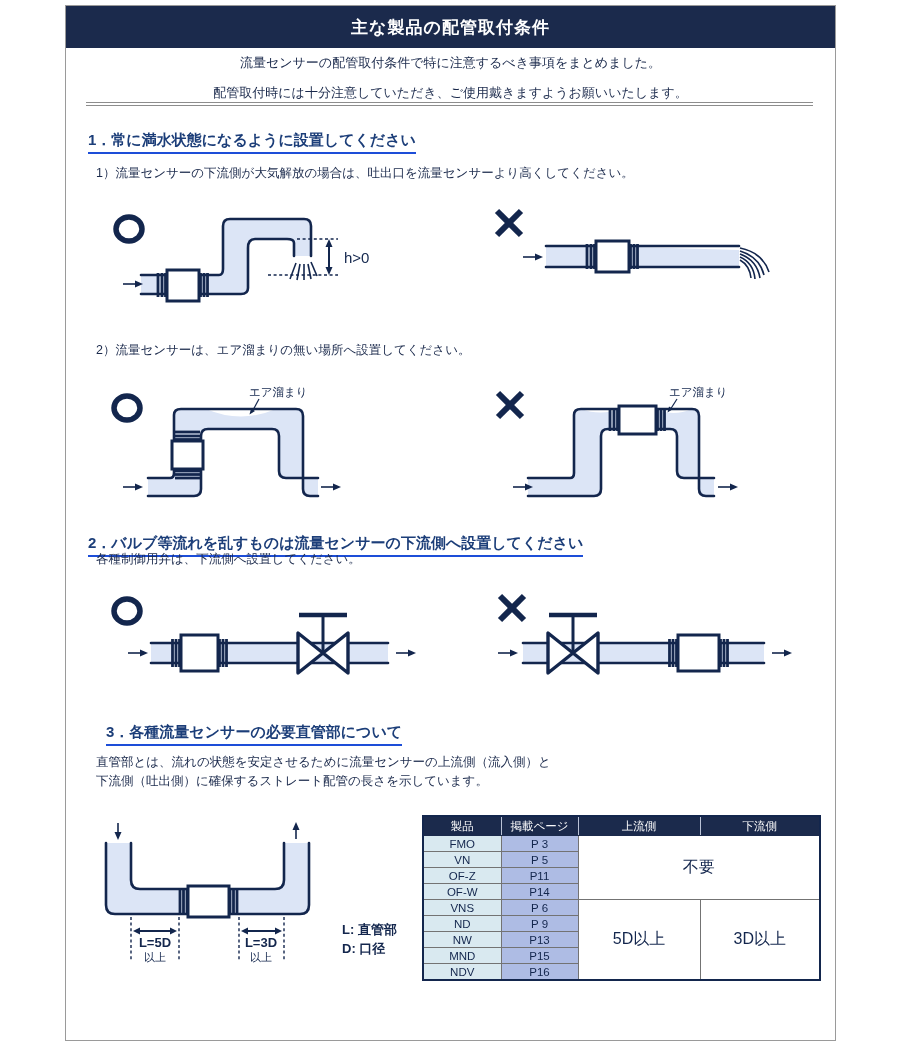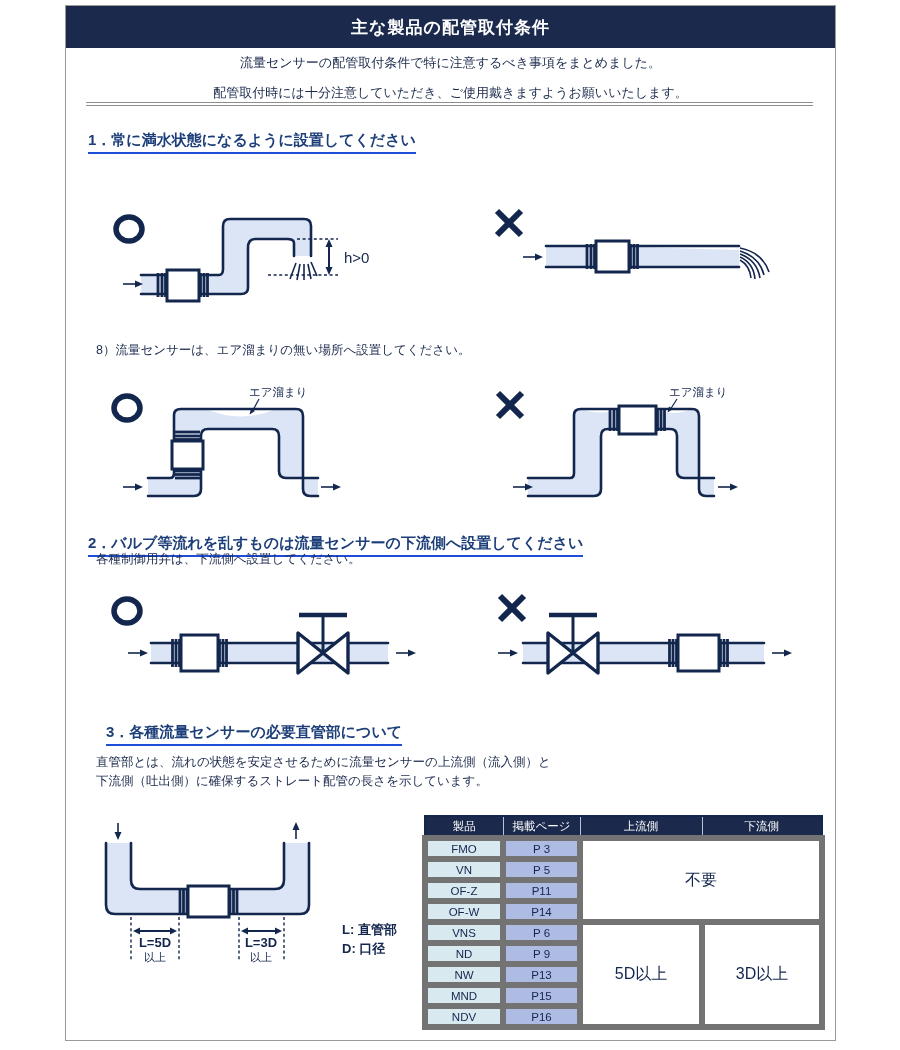--- a/index.html
+++ b/index.html
@@ -39,37 +39,38 @@
 
   table.ptable{
     position:absolute;left:356px;top:809px;border-collapse:collapse;table-layout:fixed;
     font-size:11.5px;color:#13264d;text-align:center;border:2px solid #13264d;background:#fff;
   }
   .ptable th{
     background:#1b2a4c;color:#ffffff;font-weight:normal;height:18px;padding:0;
     border:1px solid #1b2a4c;border-right:1px solid #b9c2d6;font-size:11.5px;
   }
   .ptable th.last{border-right:1px solid #1b2a4c;}
-  .ptable td{border:6px solid #737373;height:15px;padding:0;}
+  .ptable td{border:1px solid #737373;height:15px;padding:0;}
   .ptable td.col-product{background:#d9e9f0;}
   .ptable td.col-page{background:#aebce4;}
   .ptable td.merged{background:#ffffff;font-size:16px;}
 </style>
 </head>
 <body>
 
 <div class="box">
 
   <div class="titlebar">主な製品の配管取付条件</div>
 
   <div class="intro" style="top:48px;">流量センサーの配管取付条件で特に注意するべき事項をまとめました。</div>
   <div class="intro" style="top:70px;margin-top:8px;">配管取付時には十分注意していただき、ご使用戴きますようお願いいたします。</div>
   <div class="hr2" style="top:96px;"></div>
 
   <div class="h-sec" style="left:22px;top:125px;">1．常に満水状態になるように設置してください</div>
+  <div class="body-text" style="left:30px;top:159px;">1）流量センサーの下流側が大気解放の場合は、吐出口を流量センサーより高くしてください。</div>
 
   <div class="mark" style="left:46px;top:207px;">
     <svg width="34" height="32">
         <ellipse cx="17" cy="16" rx="13" ry="12" fill="none" stroke="#13264d" stroke-width="5.5"></ellipse>
       </svg>
   </div>
 
   <div class="diagram" style="left:55px;top:200px;">
     <svg width="335" height="120" viewBox="0 0 335 120">
       <path class="pfill" d="M20,69 H98 Q102,69 102,63 V20 Q102,13 109,13 H183 Q190,13 190,20 V50 L173,50 V37 Q173,33 166,33 H134 Q127,33 127,42 V82 Q127,88 120,88 H20 Z"></path>
@@ -124,21 +125,21 @@
       <line class="thin" x1="2" y1="21" x2="15" y2="21"></line>
         <polygon class="ahead" points="14,17.5 22,21 14,24.5"></polygon>
       <path class="thin" d="M219,12 C234,15 244,24 248,36"></path>
       <path class="thin" d="M219,15 C232,19 240,27 243,39"></path>
       <path class="thin" d="M219,18 C230,22 237,30 239,42"></path>
       <path class="thin" d="M219,21 C228,25 233,32 234,43"></path>
       <path class="thin" d="M219,24 C226,28 229,33 230,42"></path>
     </svg>
   </div>
 
-  <div class="body-text" style="left:30px;top:336px;">8）流量センサーは、エア溜まりの無い場所へ設置してください。</div>
+  <div class="body-text" style="left:30px;top:336px;">2）流量センサーは、エア溜まりの無い場所へ設置してください。</div>
 
   <div class="mark" style="left:44px;top:386px;">
     <svg width="34" height="32">
         <ellipse cx="17" cy="16" rx="13" ry="12" fill="none" stroke="#13264d" stroke-width="5.5"></ellipse>
       </svg>
   </div>
 
   <div class="diagram" style="left:50px;top:373px;">
     <svg width="270" height="135" viewBox="0 0 270 135">
       <path class="pfill" d="M32,99 H54 Q58,99 58,94 V36 Q58,30 65,30 H180 Q187,30 187,37 V110 Q187,117 194,117 H202 L202,99 H170 Q163,99 163,92 V57 Q163,50 156,50 H92 Q85,50 85,57 V110 Q85,117 78,117 H32 Z"></path>

